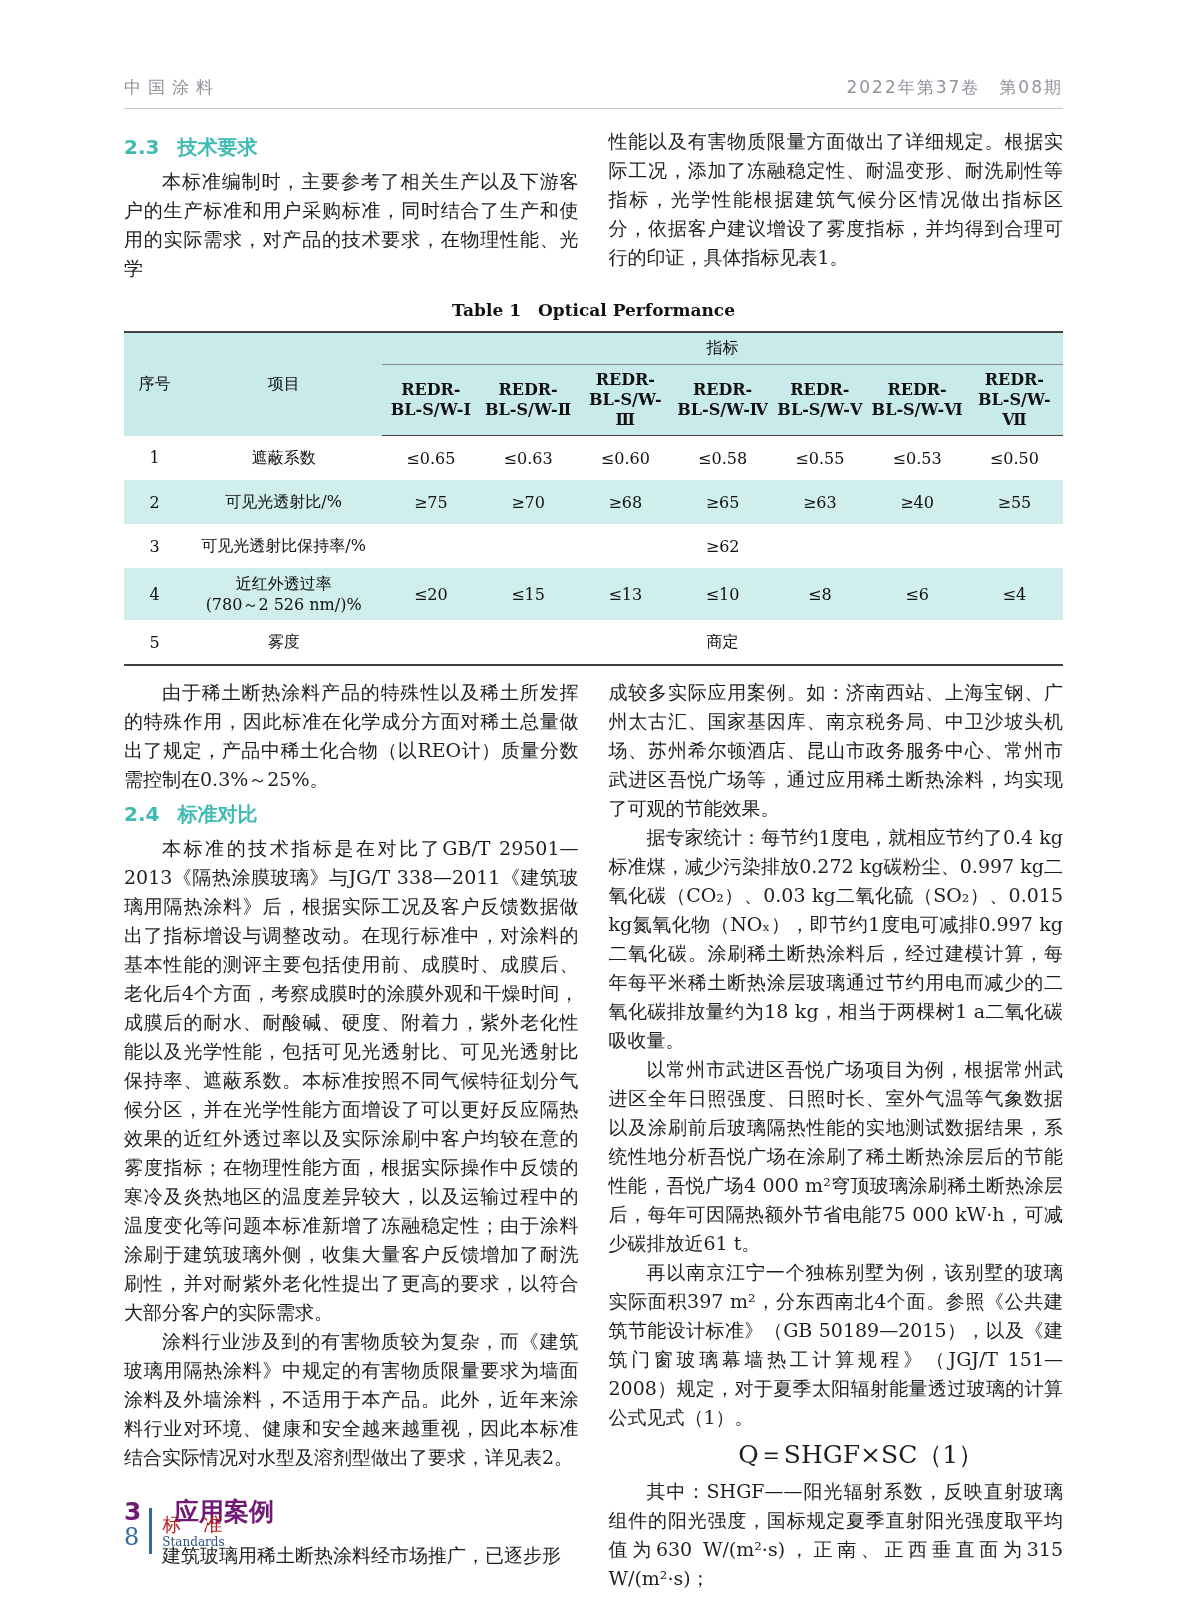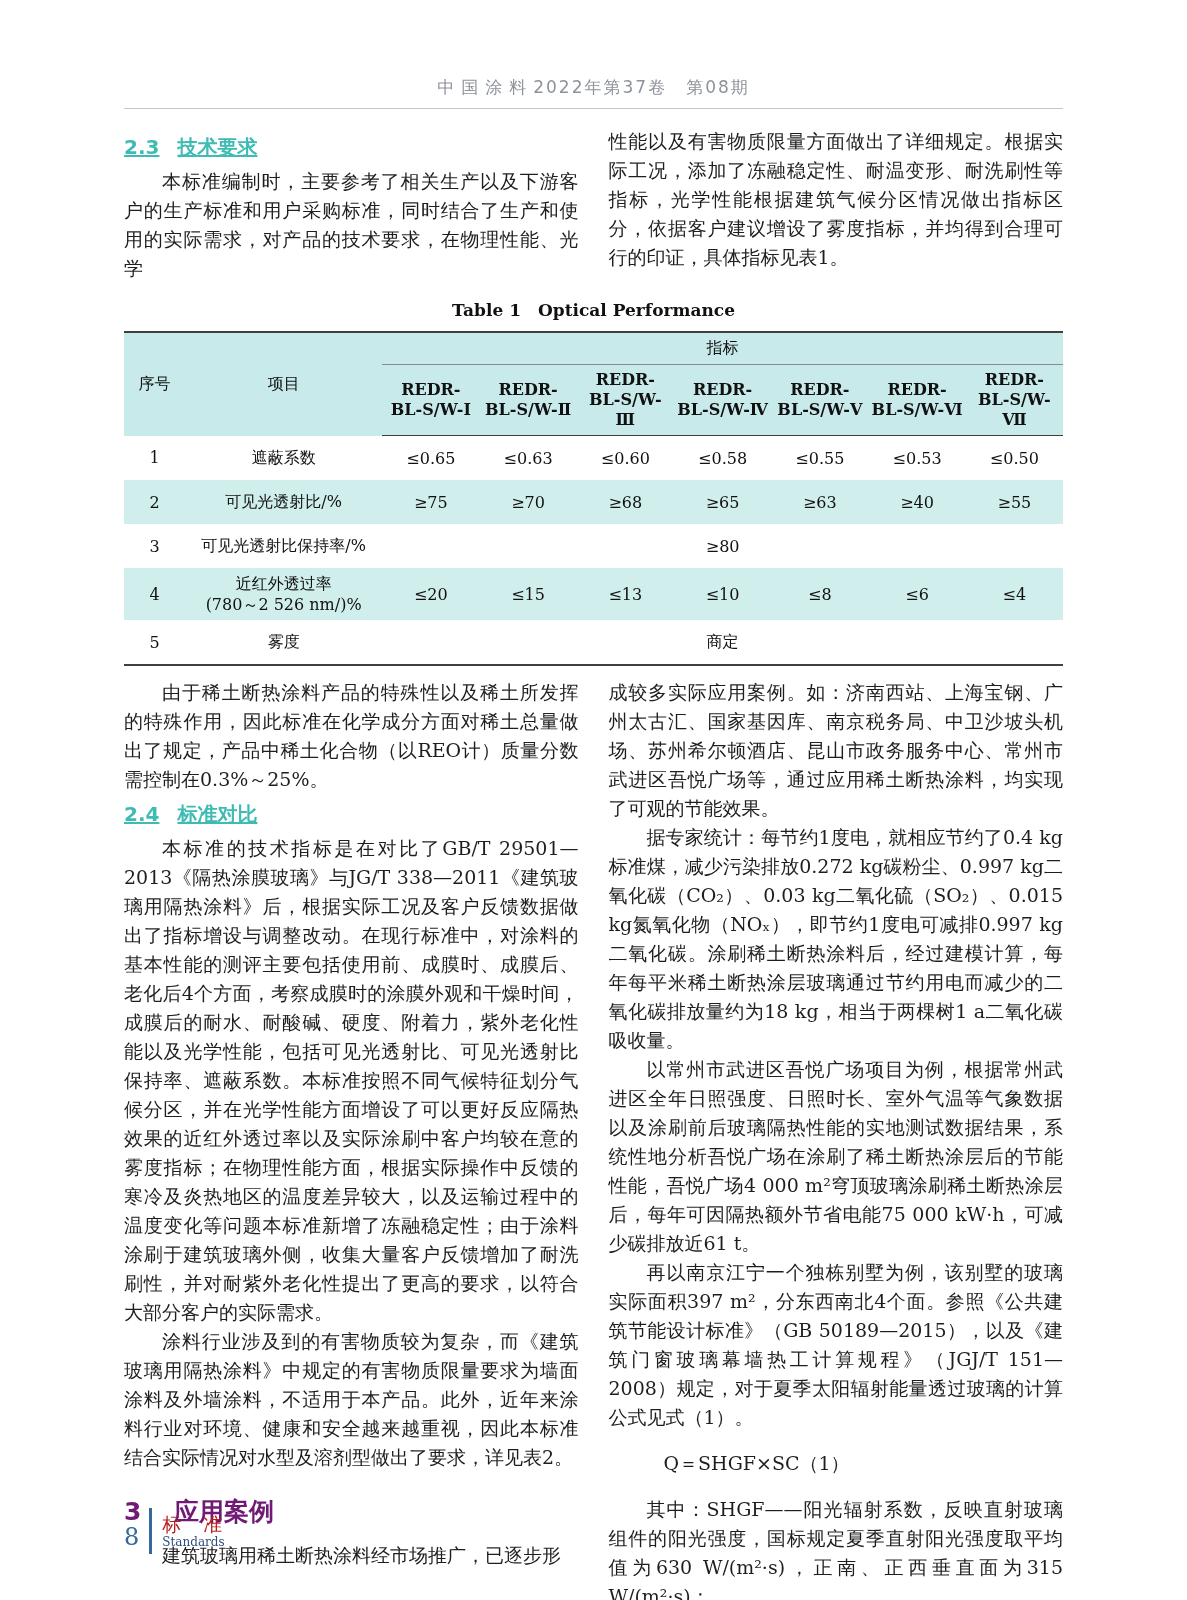--- a/index.html
+++ b/index.html
@@ -10,38 +10,37 @@
     background:#ffffff;
     font-family:"DejaVu Serif","Liberation Serif",serif;
     color:#1e1e1e;
     box-sizing:border-box;
     padding:0 124px;
     overflow:hidden;
   }
   
   .runhead{
     padding-top:76px;
-    display:flex;justify-content:center;align-items:flex-end;
+    display:flex;justify-content:space-between;align-items:flex-end;
     font-family:"DejaVu Sans","Liberation Sans",sans-serif;
     font-size:17px;color:#8e939b;
     border-bottom:1px solid #c3c7cd;
     padding-bottom:9px;
   }
   .runhead .jname{letter-spacing:7px;}
   .runhead .issue{letter-spacing:2px;}
   
   .body-start{margin-top:18px;}
   .two-col{display:grid;grid-template-columns:1fr 1fr;column-gap:30px;align-items:start;}
   .p{font-size:19px;line-height:29px;text-align:justify;text-indent:2em;margin:0;}
   .p.cont{text-indent:0;}
   .h2{
     font-family:"DejaVu Sans","Liberation Sans",sans-serif;
     color:#3ebcb4;font-weight:bold;font-size:20px;line-height:30px;
     margin:5px 0 5px 0;
-    text-decoration:underline;
   }
   .h2 .hnum{margin-right:0.9em;}
   .h3{
     font-family:"DejaVu Sans","Liberation Sans",sans-serif;
     color:#701a75;font-weight:bold;font-size:25px;line-height:32px;
     margin:24px 0 13px 0;
   }
   .h3 .hnum{margin-right:1.3em;}
   
   .tblwrap{margin:16px 0 12px 0;}
@@ -64,22 +63,22 @@
   th.grp{border-bottom:1px solid #8a8a8a !important;padding:6px 0 4px 0;}
   thead tr.models th{border-bottom:1px solid #404040;}
   .model span{display:block;font-weight:bold;line-height:20px;}
   col.c-seq{width:6.5%;} col.c-item{width:21%;} col.c-v{width:10.357%;}
   td.item,th.item-h{text-align:left;padding-left:14px;}
   td.item .l2{display:block;line-height:20px;}
   td.item{line-height:22px;}
   tbody td{height:34px;}
   
   .formula{
-    display:flex;justify-content:flex-start;
-    font-size:19px;line-height:29px;margin:17px;
+    display:flex;justify-content:center;
+    font-size:25px;line-height:29px;margin:8px;
   }
   .formula .expr{padding-left:2em;}
   
   .pfoot{
     position:absolute;left:124px;bottom:46px;
     display:flex;align-items:center;
   }
   .pfoot .pnum{
     font-size:24px;color:#36679d;margin-right:10px;line-height:1;position:relative;top:6px;
   }
@@ -182,21 +181,21 @@
           <td>≥70</td>
           <td>≥68</td>
           <td>≥65</td>
           <td>≥63</td>
           <td>≥40</td>
           <td>≥55</td>
         </tr>
         <tr>
           <td>3</td>
           <td class="item">可见光透射比保持率/%</td>
-          <td colspan="7">≥80</td>
+          <td colspan="7">≥62</td>
         </tr>
         <tr class="shade">
           <td>4</td>
           <td class="item"><span>近红外透过率</span><span class="l2">(780～2 526 nm/)%</span></td>
           <td>≤20</td>
           <td>≤15</td>
           <td>≤13</td>
           <td>≤10</td>
           <td>≤8</td>
           <td>≤6</td>

